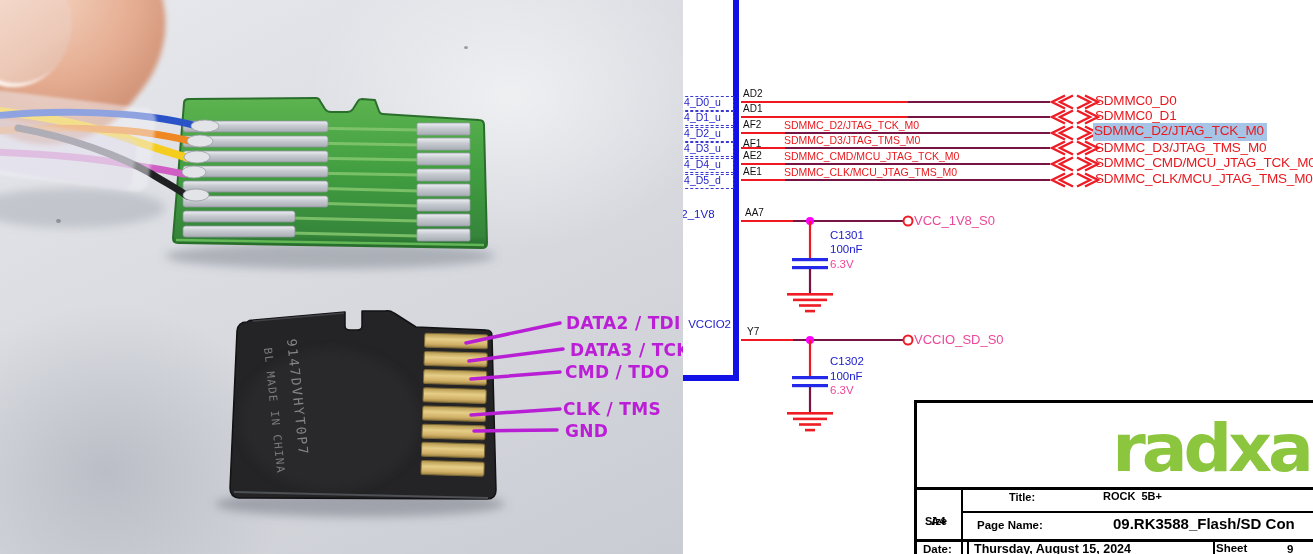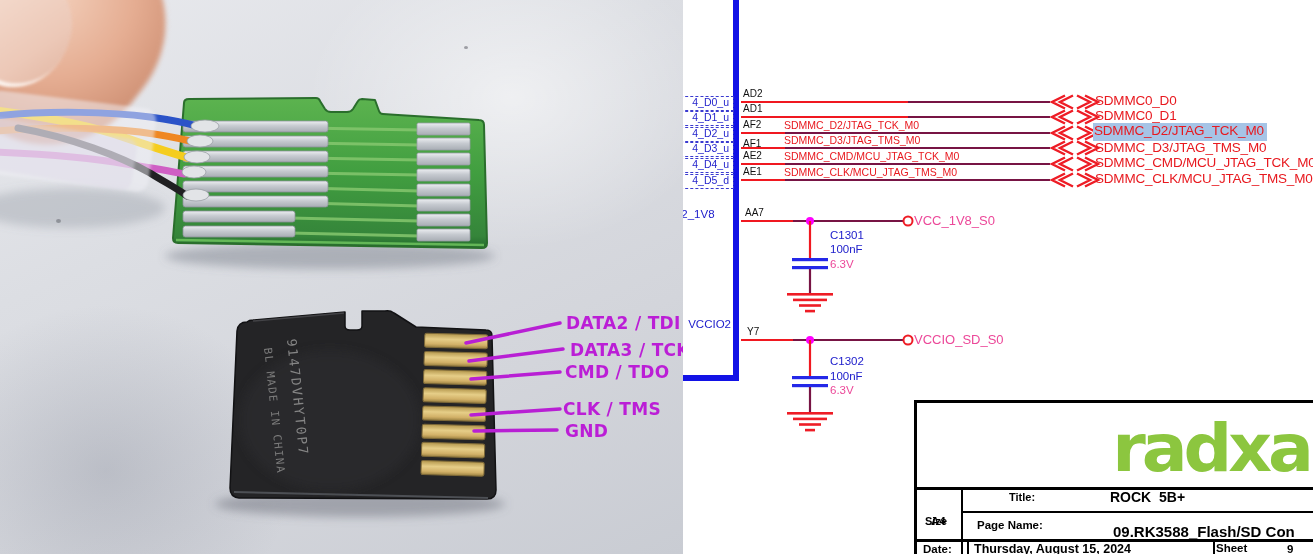--- a/index.html
+++ b/index.html
@@ -24,21 +24,21 @@
          font-family:"DejaVu Sans Mono",monospace;}
   .anno{position:absolute;color:#bb1ed6;font-family:"DejaVu Sans",sans-serif;font-weight:600;
          font-size:17px;white-space:nowrap;letter-spacing:.3px;}
   
   #schem{position:absolute;left:683px;top:0;width:630px;height:554px;overflow:hidden;background:#fff;}
   #schem .txt{position:absolute;white-space:nowrap;line-height:1.1;}
   .pinnum{font-size:10px;color:#111;}
   .innerlbl{font-size:10.5px;color:#e8191f;}
   .netlbl{font-size:13.5px;color:#e8191f;letter-spacing:-.2px;}
   .netlbl.hl{background:#a6c4e6;padding:1px 3px 2px 1px;}
-  .buslbl{font-size:10.5px;color:#2525cc;border:1.5px dashed #3a3ad0;text-align:right;
+  .buslbl{font-size:10.5px;color:#2525cc;border:1.5px dashed #3a3ad0;text-align:center;
           padding:0 4px 1px 0;box-sizing:border-box;}
   .bluetxt{font-size:11.5px;color:#2020cc;}
   .blktxt{font-size:13px;color:#ec4899;}
   
   #tblock{position:absolute;left:231px;top:400px;width:400px;height:154px;background:#fff;
           border-left:3px solid #000;border-top:3px solid #000;box-sizing:border-box;}
   #tblock .ln{position:absolute;background:#000;}
   #tblock .t{position:absolute;color:#000;font-weight:bold;white-space:nowrap;line-height:1.1;}
   #logo{position:absolute;right:4px;top:18px;font-size:68px;line-height:56px;font-weight:800;
         letter-spacing:-4px;color:#8CC63F;font-family:"DejaVu Sans",sans-serif;transform:scaleY(.96);}
@@ -320,22 +320,22 @@
       <div class="ln" style="left:0;top:84px;width:400px;height:2.5px;"></div>
       <div class="ln" style="left:44px;top:84px;width:2px;height:70px;"></div>
       <div class="ln" style="left:44px;top:108px;width:356px;height:2px;"></div>
       <div class="ln" style="left:0;top:136px;width:400px;height:2.5px;"></div>
       <div class="ln" style="left:50px;top:136px;width:2px;height:18px;"></div>
       <div class="ln" style="left:296px;top:136px;width:2px;height:18px;"></div>
 
       <div class="t" style="left:8px;top:88px;font-size:11px;margin-top:24px;">Size</div>
       <div class="t" style="left:14px;top:112px;font-size:11.5px;">A4</div>
       <div class="t" style="left:92px;top:88px;font-size:11px;">Title:</div>
-      <div class="t" style="left:193px;top:87px;font-size:14px;white-space:pre;">ROCK  5B+</div>
+      <div class="t" style="left:186px;top:87px;font-size:11px;white-space:pre;">ROCK  5B+</div>
       <div class="t" style="left:60px;top:116px;font-size:11.5px;">Page Name:</div>
-      <div class="t" style="left:196px;top:113px;font-size:15px;margin-top:8px;">09.RK3588_Flash/SD Con</div>
+      <div class="t" style="left:196px;top:113px;font-size:15px;">09.RK3588_Flash/SD Con</div>
       <div class="t" style="left:6px;top:140px;font-size:11.5px;">Date:</div>
       <div class="t" style="left:57px;top:140px;font-size:12.5px;">Thursday, August 15, 2024</div>
       <div class="t" style="left:299px;top:139px;font-size:11.5px;">Sheet</div>
       <div class="t" style="left:370px;top:140px;font-size:11.5px;">9</div>
     </div>
   </div>
 </div>
 
 </body></html>

